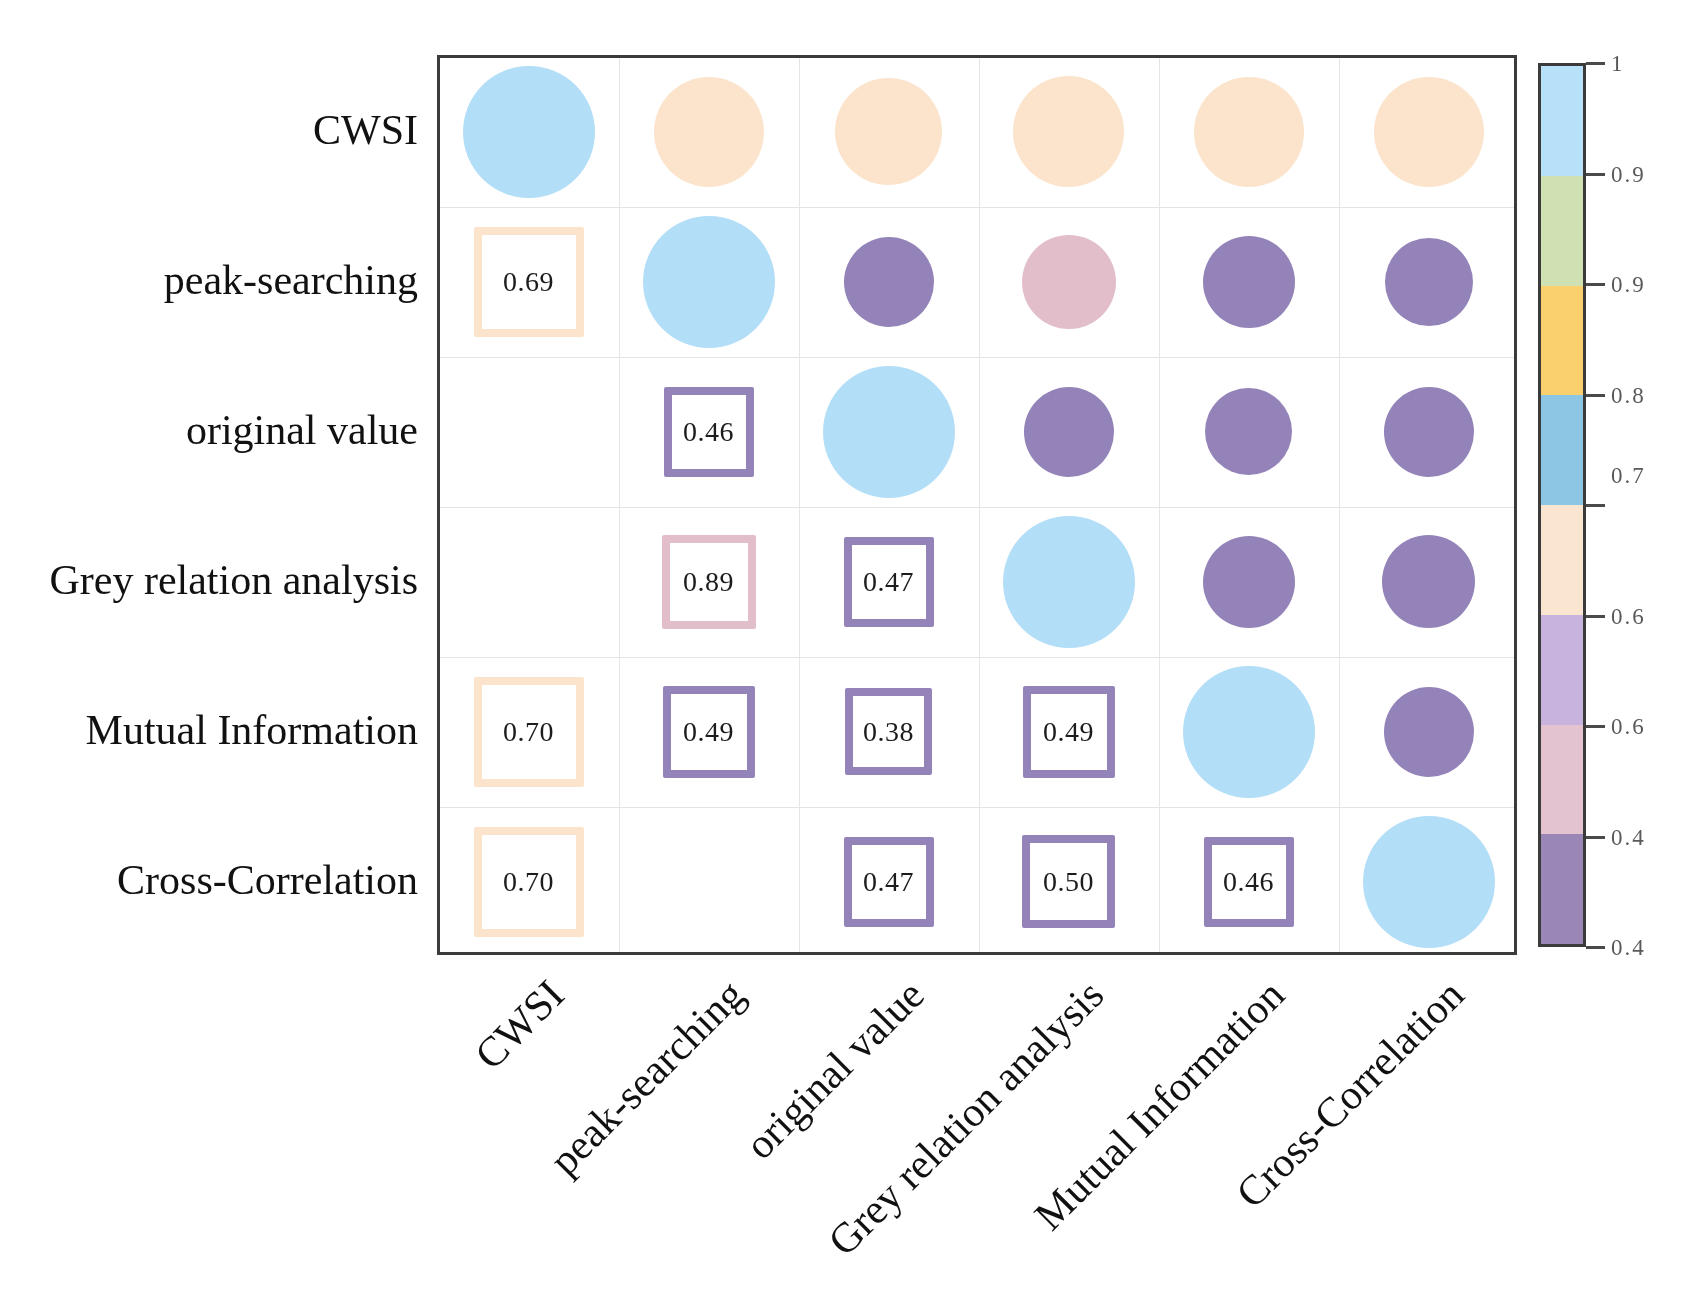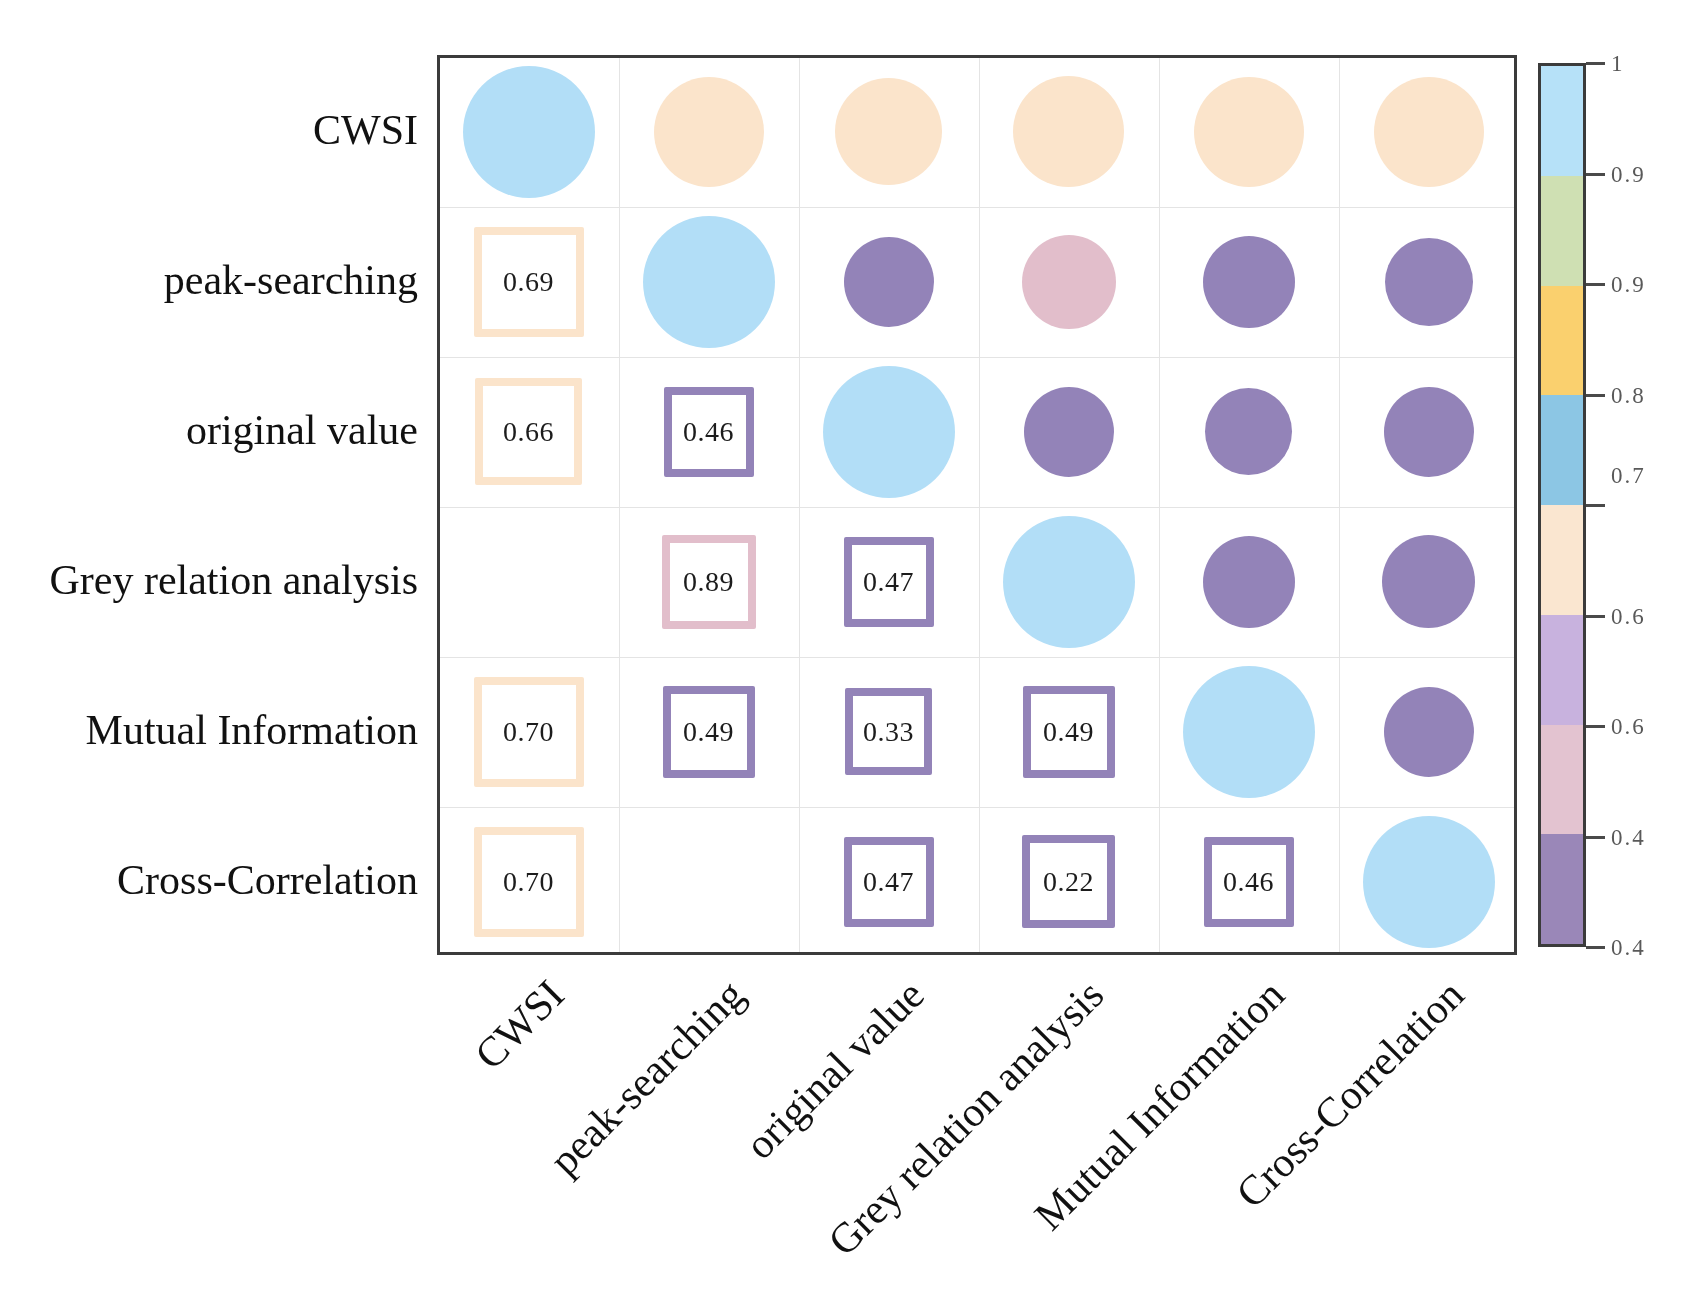--- a/index.html
+++ b/index.html
@@ -100,25 +100,20 @@
       </div>
       <div class="cell" style="left: 538.5px; top: 148.5px; width: 180px; height: 150px;">
         <div class="circle-glyph" style="width: 94px; height: 94px; background: rgb(226, 190, 203);"></div>
       </div>
       <div class="cell" style="left: 718.5px; top: 148.5px; width: 180px; height: 150px;">
         <div class="circle-glyph" style="width: 92px; height: 92px; background: rgb(147, 131, 184);"></div>
       </div>
       <div class="cell" style="left: 898.5px; top: 148.5px; width: 180px; height: 150px;">
         <div class="circle-glyph" style="width: 88px; height: 88px; background: rgb(147, 131, 184);"></div>
       </div>
-      <div class="cell" style="left: -1.5px; top: 298.5px; width: 180px; height: 150px;">
-        <div class="square-glyph" style="width: 107px; height: 107px; border: 8px solid rgb(251, 228, 203);">
-          <span class="cell-value">0.66</span>
-        </div>
-      </div>
       <div class="cell" style="left: 178.5px; top: 298.5px; width: 180px; height: 150px;">
         <div class="square-glyph" style="width: 90px; height: 90px; border: 8px solid rgb(147, 131, 184);">
           <span class="cell-value">0.46</span>
         </div>
       </div>
       <div class="cell" style="left: 358.5px; top: 298.5px; width: 180px; height: 150px;">
         <div class="circle-glyph" style="width: 132px; height: 132px; background: rgb(178, 222, 247);"></div>
       </div>
       <div class="cell" style="left: 538.5px; top: 298.5px; width: 180px; height: 150px;">
         <div class="circle-glyph" style="width: 90px; height: 90px; background: rgb(147, 131, 184);"></div>
@@ -153,21 +148,21 @@
           <span class="cell-value">0.70</span>
         </div>
       </div>
       <div class="cell" style="left: 178.5px; top: 598.5px; width: 180px; height: 150px;">
         <div class="square-glyph" style="width: 92px; height: 92px; border: 8px solid rgb(147, 131, 184);">
           <span class="cell-value">0.49</span>
         </div>
       </div>
       <div class="cell" style="left: 358.5px; top: 598.5px; width: 180px; height: 150px;">
         <div class="square-glyph" style="width: 87px; height: 87px; border: 8px solid rgb(147, 131, 184);">
-          <span class="cell-value">0.33</span>
+          <span class="cell-value">0.38</span>
         </div>
       </div>
       <div class="cell" style="left: 538.5px; top: 598.5px; width: 180px; height: 150px;">
         <div class="square-glyph" style="width: 92px; height: 92px; border: 8px solid rgb(147, 131, 184);">
           <span class="cell-value">0.49</span>
         </div>
       </div>
       <div class="cell" style="left: 718.5px; top: 598.5px; width: 180px; height: 150px;">
         <div class="circle-glyph" style="width: 132px; height: 132px; background: rgb(178, 222, 247);"></div>
       </div>
@@ -179,21 +174,21 @@
           <span class="cell-value">0.70</span>
         </div>
       </div>
       <div class="cell" style="left: 358.5px; top: 748.5px; width: 180px; height: 150px;">
         <div class="square-glyph" style="width: 90px; height: 90px; border: 8px solid rgb(147, 131, 184);">
           <span class="cell-value">0.47</span>
         </div>
       </div>
       <div class="cell" style="left: 538.5px; top: 748.5px; width: 180px; height: 150px;">
         <div class="square-glyph" style="width: 93px; height: 93px; border: 8px solid rgb(147, 131, 184);">
-          <span class="cell-value">0.22</span>
+          <span class="cell-value">0.50</span>
         </div>
       </div>
       <div class="cell" style="left: 718.5px; top: 748.5px; width: 180px; height: 150px;">
         <div class="square-glyph" style="width: 90px; height: 90px; border: 8px solid rgb(147, 131, 184);">
           <span class="cell-value">0.46</span>
         </div>
       </div>
       <div class="cell" style="left: 898.5px; top: 748.5px; width: 180px; height: 150px;">
         <div class="circle-glyph" style="width: 132px; height: 132px; background: rgb(178, 222, 247);"></div>
       </div>

